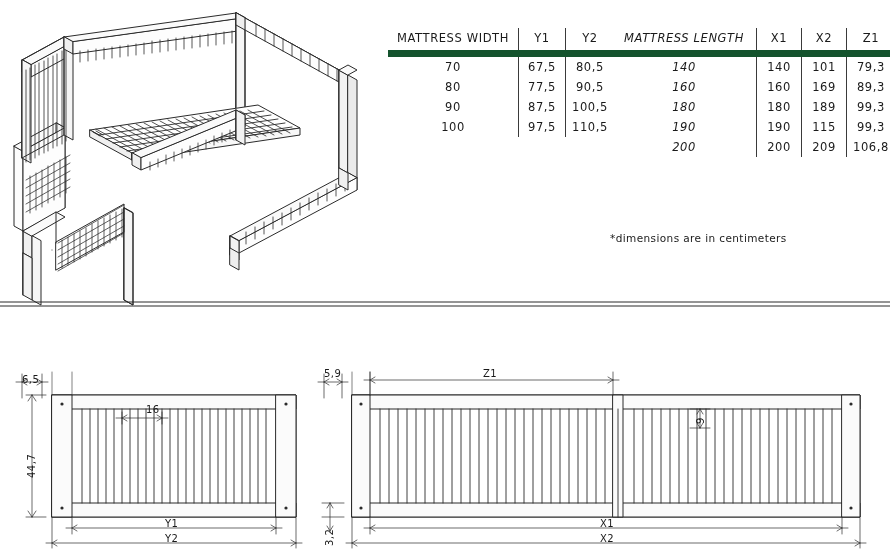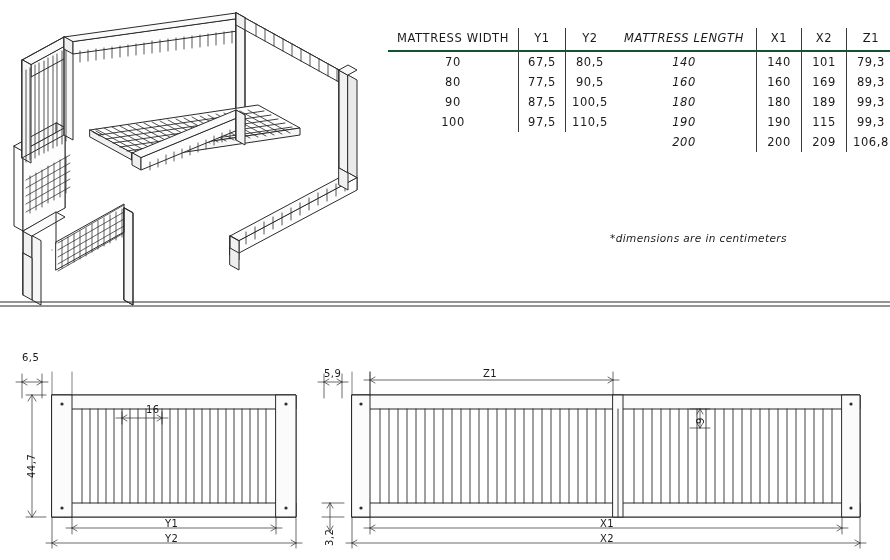--- a/index.html
+++ b/index.html
@@ -37,21 +37,21 @@
     border-collapse: collapse;
   }
   .table-block th, .table-block td {
     font-weight: normal;
     text-align: center;
     padding: 3px 6px;
     white-space: nowrap;
     color: #1a1a1a;
   }
   .table-block thead th {
-    border-bottom: 2px solid #14532d;
+    border-bottom: 7px solid #14532d;
     padding-bottom: 5px;
   }
   .table-block .vline {
     border-left: 1px solid #3a3a3a;
   }
   .table-block .firstcol {
     min-width: 118px;
     text-align: center;
   }
   .table-block .numcol {
@@ -74,21 +74,20 @@
     min-width: 32px;
   }
 
   .note {
     position: absolute;
     left: 610px;
     top: 232px;
     font-size: 10.5px;
     letter-spacing: 0.4px;
     color: #1a1a1a;
-    font-style: italic;
   }
 
   .logo {
     position: absolute;
     left: 782px;
     top: 248px;
     font-family: "DejaVu Sans", sans-serif;
     font-size: 40px;
     letter-spacing: 1px;
     color: #1a1a1a;
@@ -636,21 +635,21 @@
           <td class="numcol vline">200</td>
           <td class="numcol vline">209</td>
           <td class="numcol vline">106,8</td>
         </tr>
       </tbody>
     </table>
   </div>
 
   <div class="note">*dimensions are in centimeters</div>
 
-  <div class="dim" style="left:22px; top:352px;">6,5</div>
+  <div class="dim" style="left:22px; top:374px;">6,5</div>
   <div class="dim" style="left:146px; top:404px;text-align:center;">16</div>
   <div class="dim rot" style="left:26px; top:478px;">44,7</div>
   <div class="dim" style="left:165px; top:518px;">Y1</div>
   <div class="dim" style="left:165px; top:533px;">Y2</div>
 
   <div class="dim" style="left:324px; top:368px;">5,9</div>
   <div class="dim" style="left:483px; top:368px;">Z1</div>
   <div class="dim rot" style="left:695px; top:424px;">9</div>
   <div class="dim rot" style="left:324px; top:546px;">3,2</div>
   <div class="dim" style="left:600px; top:518px;">X1</div>

